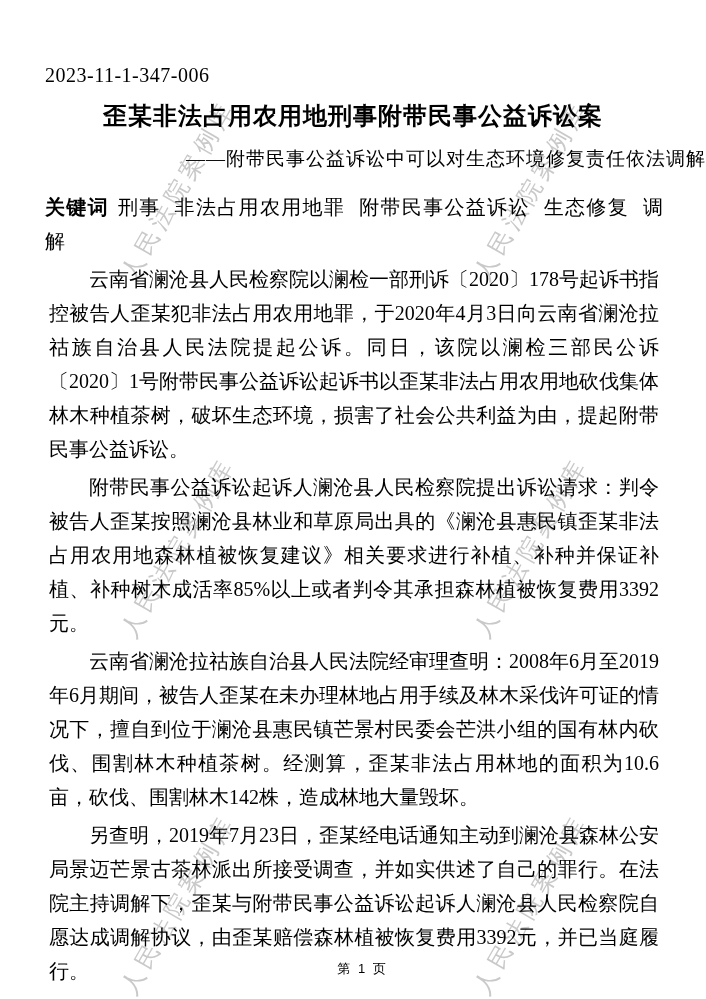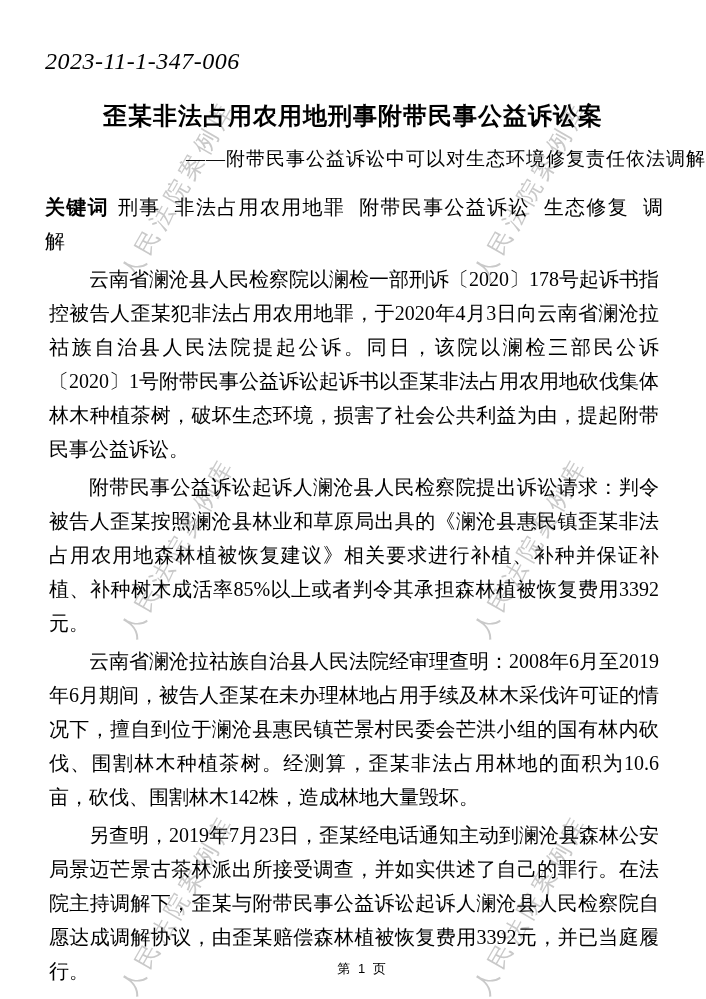--- a/index.html
+++ b/index.html
@@ -24,24 +24,23 @@
     letter-spacing: 5px;
     white-space: nowrap;
     font-family: "Liberation Serif", "DejaVu Serif", serif;
   }
   .wm-r1 { top: 190px; } .wm-r2 { top: 547px; } .wm-r3 { top: 904px; }
   .wm-c1 { left: 178px; } .wm-c2 { left: 531px; }
 
   
   .doc-number {
     position: absolute;
-    left: 45px; top: 48px;
-    font-size: 24px;
+    left: 45px; top: 64px;
+    font-size: 20px;
     letter-spacing: 0.5px;
-    font-style: italic;
   }
   .case-title {
     position: absolute;
     left: 0; right: 0; top: 84px;
     text-align: center;
     font-size: 24px;
     font-weight: bold;
     letter-spacing: 1px;
   }
   .case-subtitle {

